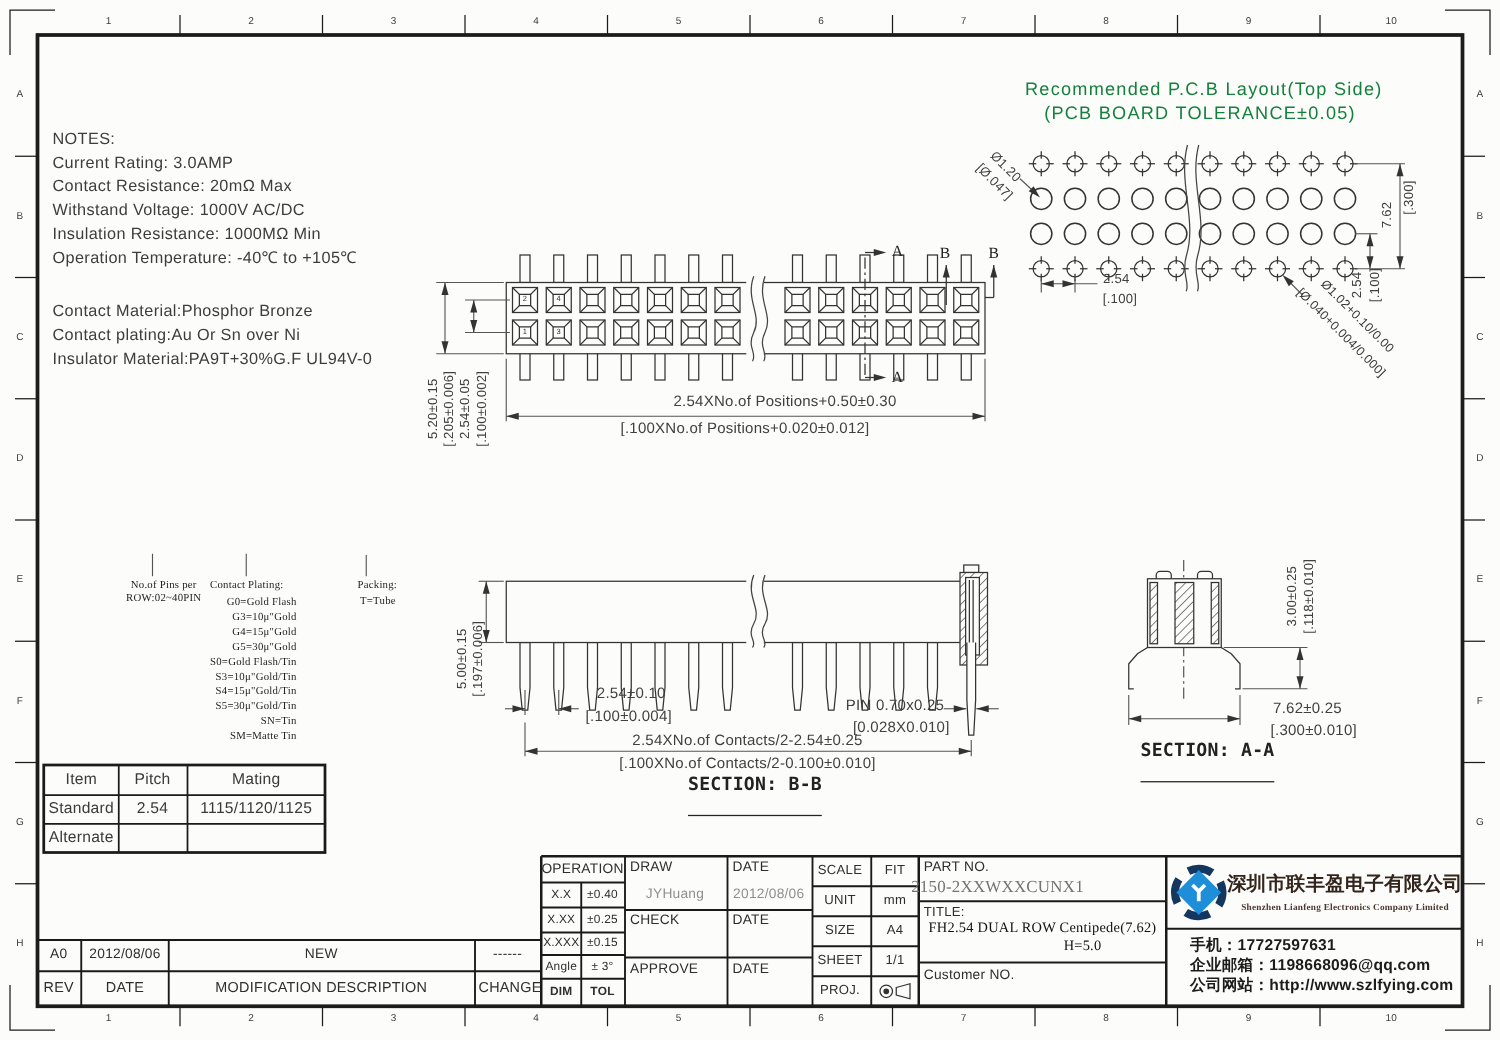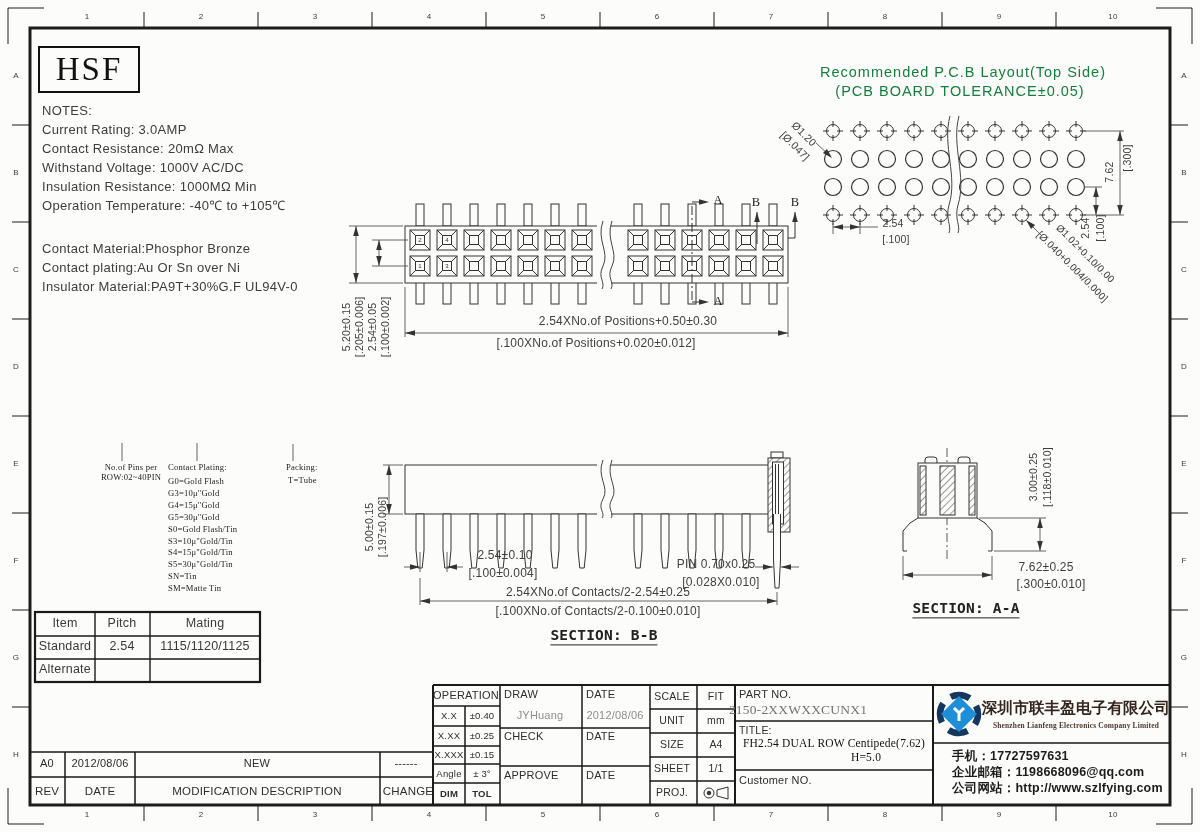--- a/index.html
+++ b/index.html
@@ -11,26 +11,26 @@
   .c{transform:translate(-50%,-50%);}
   .rv{transform:translate(-50%,-50%) rotate(-90deg);}
   .r45{transform:translate(-50%,-50%) rotate(45deg);}
   .serif{font-family:"Liberation Serif",serif;}
   .bn{font-size:8px;color:#3c3c3c;}
   .note{font-size:13px;color:#3d3d3d;letter-spacing:.3px;}
   .dim{font-size:10.5px;color:#404040;}
   .dim12{font-size:12px;color:#404040;}
   .gray{color:#15803d;}
   .sec{font-size:14.5px;font-weight:bold;color:#222;font-family:"DejaVu Sans Mono",monospace;
-       border-bottom:1.6px solid #222;padding-bottom:1px;}
+       border-bottom:1.6px solid #222;padding-bottom:16px;}
   .tiny{font-size:6px;color:#333;}
   .tb{font-size:11px;color:#2e2e2e;}
   .tbs{font-size:9.5px;color:#2e2e2e;}
   .stencil{color:#8f8f8f;}
-  .ann{font-size:8.6px;color:#1d1d1d;font-family:"Liberation Serif",serif;}
+  .ann{font-size:8.6px;color:#1d1d1d;font-family:"Liberation Serif",serif;text-align:right;}
   #hsf-box{position:absolute;left:38px;top:46px;width:98px;height:43px;border:2.5px solid #111;
            display:flex;align-items:center;justify-content:center;}
   #hsf-box span{font-family:"Liberation Serif",serif;font-size:33px;color:#111;letter-spacing:2px;}
   .u{border-bottom:1.2px solid #222;padding:0 1px;}
   .codespan{margin-left:8px;}
   #plating-list div{line-height:11.9px;}
   .cn{font-weight:bold;color:#33241d;}
   .contact{font-weight:bold;color:#1c1c1c;font-size:12.5px;letter-spacing:.2px;}
 </style>
 </head>
@@ -421,23 +421,20 @@
 <div class="t c bn" style="left:16px;top:755px">H</div>
 <div class="t c bn" style="left:1184px;top:76px">A</div>
 <div class="t c bn" style="left:1184px;top:173px">B</div>
 <div class="t c bn" style="left:1184px;top:270px">C</div>
 <div class="t c bn" style="left:1184px;top:367px">D</div>
 <div class="t c bn" style="left:1184px;top:464px">E</div>
 <div class="t c bn" style="left:1184px;top:561px">F</div>
 <div class="t c bn" style="left:1184px;top:658px">G</div>
 <div class="t c bn" style="left:1184px;top:755px">H</div>
 
-<div id="hsf-box">
-      <span>HSF</span>
-    </div>
 
 <div class="t note" style="left:42px;top:104px">NOTES:</div>
 <div class="t note" style="left:42px;top:123px">Current Rating: 3.0AMP</div>
 <div class="t note" style="left:42px;top:142px">Contact Resistance: 20mΩ Max</div>
 <div class="t note" style="left:42px;top:161px">Withstand Voltage: 1000V AC/DC</div>
 <div class="t note" style="left:42px;top:180px">Insulation Resistance: 1000MΩ Min</div>
 <div class="t note" style="left:42px;top:199px">Operation Temperature: -40℃ to +105℃</div>
 <div class="t note" style="left:42px;top:242px">Contact Material:Phosphor Bronze</div>
 <div class="t note" style="left:42px;top:261px">Contact plating:Au Or Sn over Ni</div>
 <div class="t note" style="left:42px;top:280px">Insulator Material:PA9T+30%G.F UL94V-0</div>

